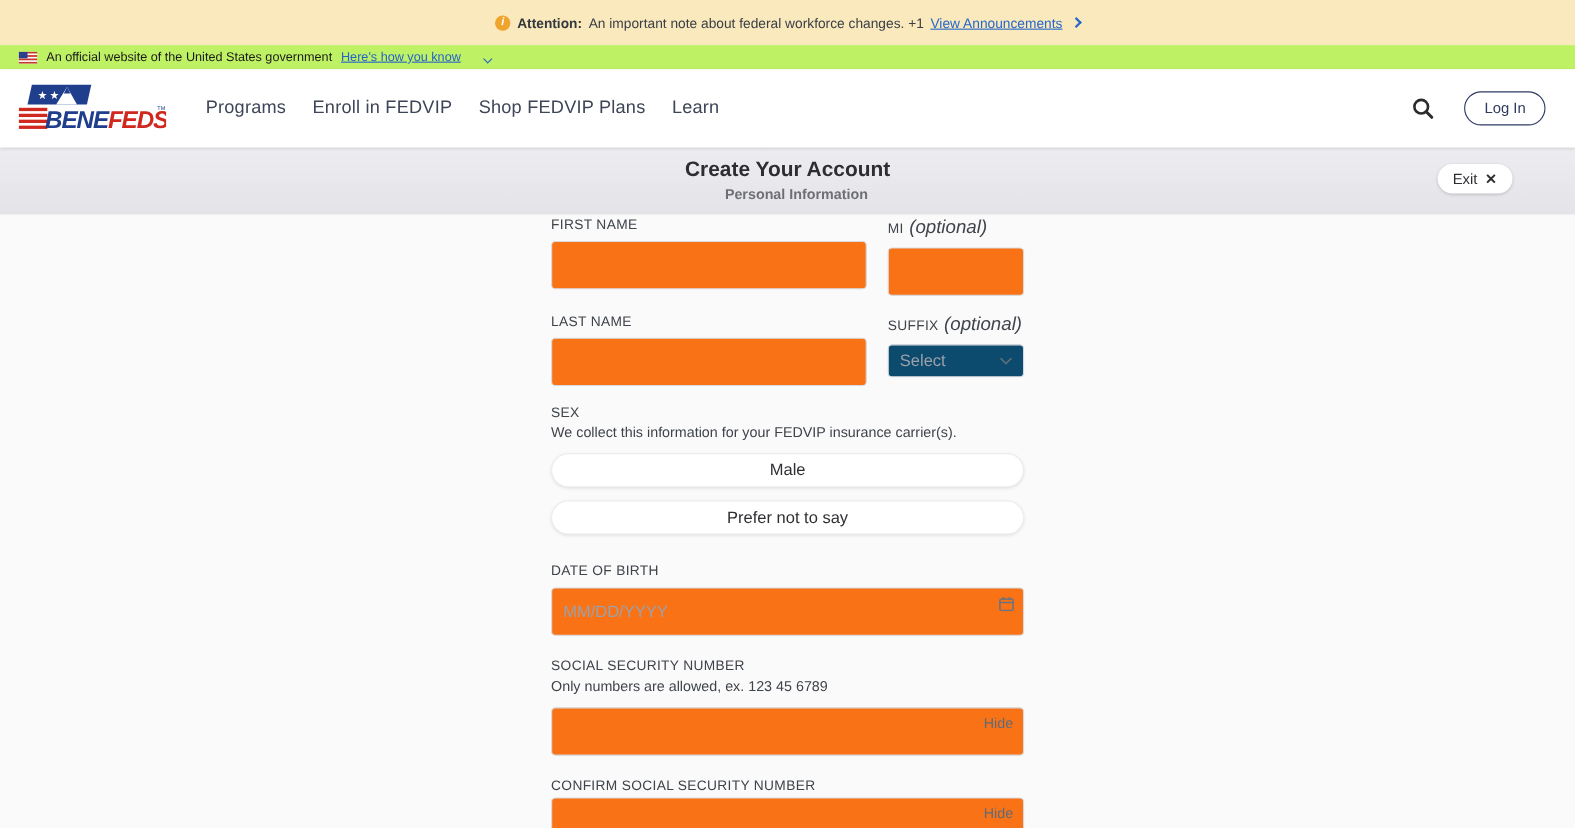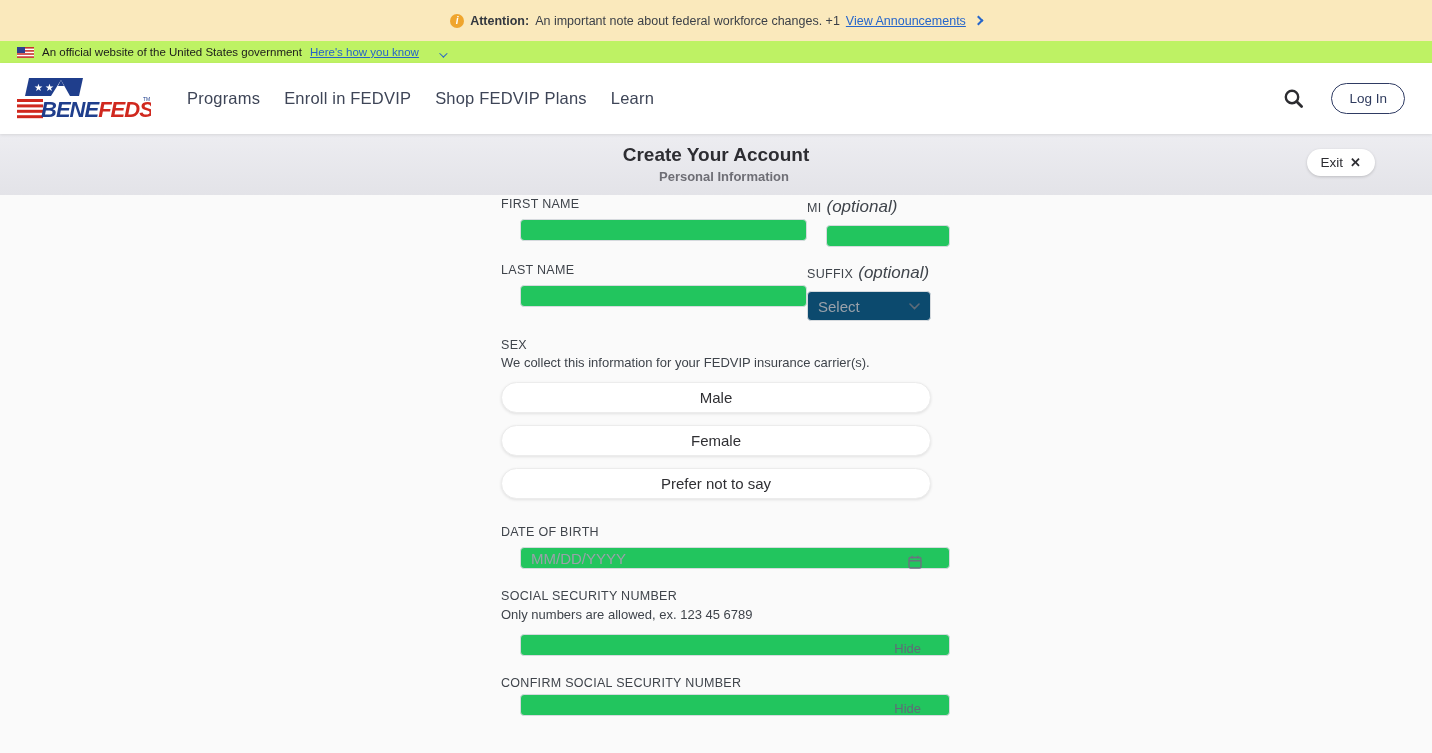--- a/index.html
+++ b/index.html
@@ -168,30 +168,29 @@
     display: block;
   }
   .optional {
     font-style: italic;
     font-size: 17px;
     letter-spacing: 0;
     margin-left: 5px;
   }
   .text-input {
     width: 100%;
-    height: 22px;
+    height: 44px;
     border: 1px solid #d6dade;
     border-radius: 4px;
-    background: #22c55e;
+    background: #f97316;
     padding: 0 10px;
     font-size: 15px;
     font-family: "Liberation Sans", sans-serif;
     color: #33383f;
     outline: none;
-    margin-left: 19px;
   }
   .text-input::placeholder { color: #9aa1aa; }
 
   .row { display: flex; justify-content: space-between; margin-bottom: 16px; }
   .col-wide { width: 287px; }
   .col-narrow { width: 124px; }
 
   .select-box {
     width: 100%;
     height: 30px;
@@ -349,21 +348,20 @@
             <polyline points="1,1 5.5,5.5 10,1" fill="none" stroke="#5f6b78" stroke-width="1.6" stroke-linecap="round"></polyline>
           </svg>
         </div>
       </div>
     </div>
 
     <div class="sex-section">
       <label class="field-label sex-label">SEX</label>
       <div class="helper-text">We collect this information for your FEDVIP insurance carrier(s).</div>
       <button class="pill-btn">Male</button>
-      <button class="pill-btn">Female</button>
       <button class="pill-btn">Prefer not to say</button>
     </div>
 
     <div class="dob-section">
       <label class="field-label">DATE OF BIRTH</label>
       <div class="input-wrap">
         <input class="text-input" type="text" style="padding-right: 32px;" placeholder="MM/DD/YYYY">
         <span class="cal-icon">
           <svg width="14" height="14" viewBox="0 0 14 14">
             <rect x="1" y="2.5" width="12" height="10.5" rx="1.5" fill="none" stroke="#6b7280" stroke-width="1.4"></rect>

